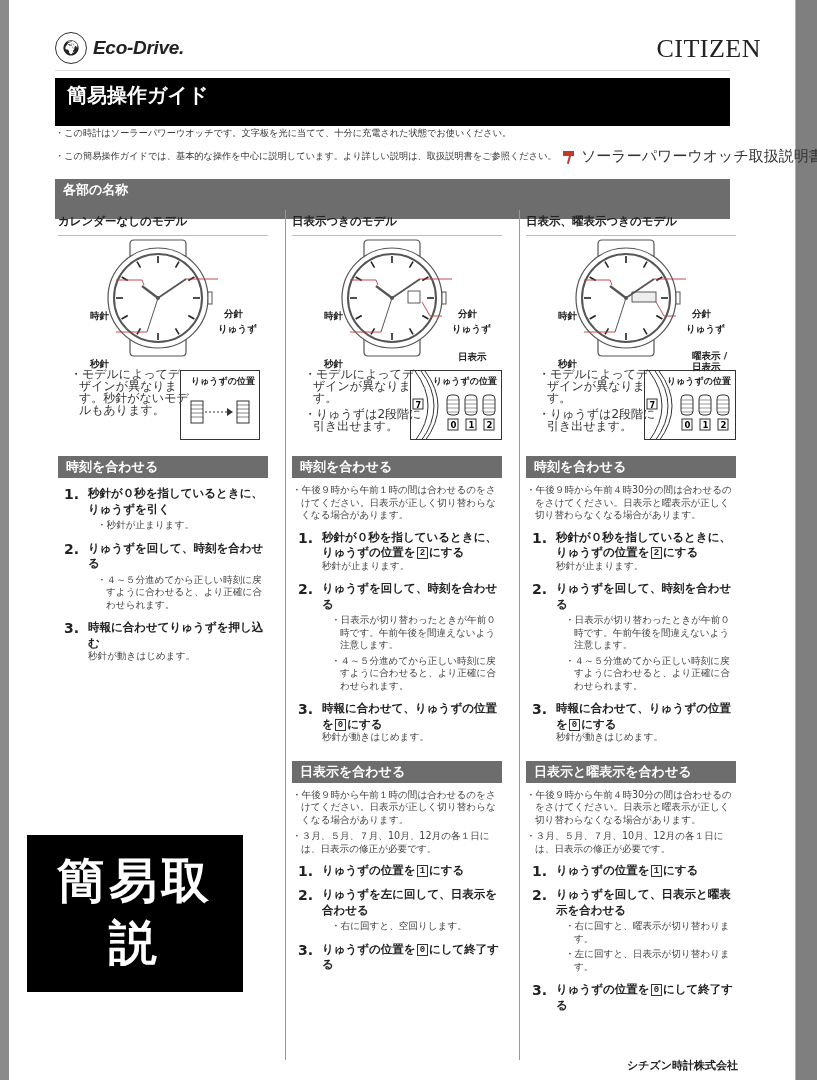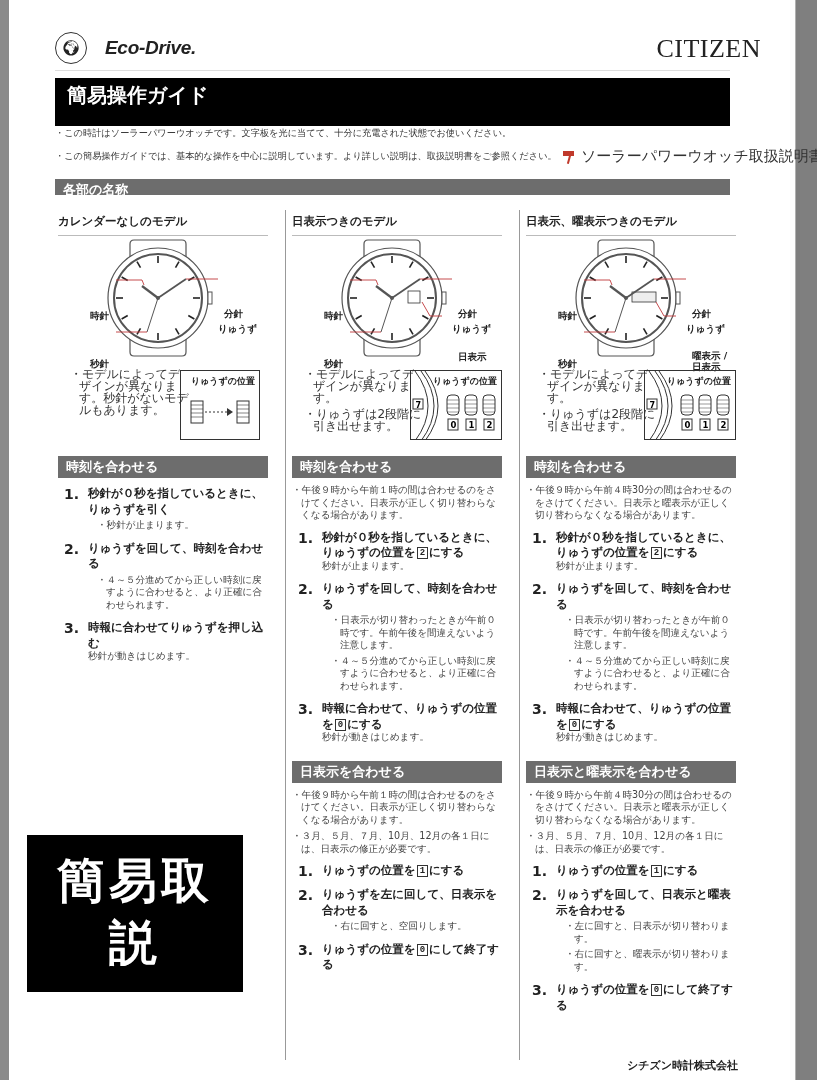--- a/index.html
+++ b/index.html
@@ -5,35 +5,35 @@
   html, body { margin:0; padding:0; }
   body {
     width:817px; height:1080px; background:#8a8a8a; position:relative; overflow:hidden;
     font-family:"DejaVu Sans","Liberation Sans",sans-serif; color:#222;
   }
   .page { position:absolute; left:9px; top:0; width:786px; height:1080px; background:#fff; }
   .rbar { position:absolute; left:795px; top:0; width:22px; height:1080px; background:#7f7f7f; border-left:1px solid #b0b0b0; box-sizing:border-box; }
 
   .logo { position:absolute; left:55px; top:32px; display:flex; align-items:center; }
   .logo .globe { width:30px; height:30px; border-radius:50%; border:1.5px solid #333; display:flex; align-items:center; justify-content:center; font-size:15px; color:#222; }
-  .logo .eco { font-family:"Liberation Sans",sans-serif; font-weight:bold; font-style:italic; font-size:19px; margin-left:18px; letter-spacing:-0.3px; }
+  .logo .eco { font-family:"Liberation Sans",sans-serif; font-weight:bold; font-style:italic; font-size:19px; margin-left:6px; letter-spacing:-0.3px; }
   .brand { position:absolute; right:56px; top:34px; font-family:"Liberation Serif",serif; font-size:26px; letter-spacing:0.5px; color:#222; }
   .hr-top { position:absolute; left:55px; top:70px; width:675px; height:1px; background:#ddd; }
 
   .title-bar { position:absolute; left:55px; top:78px; width:675px; height:48px; background:#000; color:#fff; font-size:20px; font-weight:bold; line-height:34px; padding-left:12px; box-sizing:border-box; }
 
   .intro { position:absolute; left:55px; font-size:9.2px; color:#333; white-space:nowrap; }
   .intro.l1 { top:127px; }
   .intro.l2 { top:150px; }
   .manual-link { position:absolute; left:563px; top:147px; font-size:15px; color:#333; display:flex; align-items:center; white-space:nowrap; }
   .pdf-icon { width:12px; height:14px; position:relative; margin-right:6px; }
   .pdf-icon .tp { position:absolute; left:0; top:1px; width:11px; height:5px; background:#c0392b; }
   .pdf-icon .st { position:absolute; left:5px; top:5px; width:2px; height:9px; background:#c0392b; transform:rotate(15deg); }
 
-  .sec-bar { position:absolute; left:55px; top:179px; width:675px; height:16px; background:#6d6d6d; color:#fff; font-weight:bold; font-size:13px; line-height:22px; padding-left:8px; box-sizing:border-box; }
+  .sec-bar { position:absolute; left:55px; top:179px; width:675px; height:40px; background:#6d6d6d; color:#fff; font-weight:bold; font-size:13px; line-height:22px; padding-left:8px; box-sizing:border-box; }
 
   .col { position:absolute; top:210px; width:210px; }
   .col1 { left:58px; } .col2 { left:292px; } .col3 { left:526px; }
   .vline { position:absolute; top:210px; width:1px; height:850px; background:#999; }
   .vl1 { left:285px; } .vl2 { left:519px; }
 
   .model-h { font-size:11.5px; font-weight:bold; padding-bottom:6px; border-bottom:1px solid #bbb; margin-top:4px; }
   .diagram { position:relative; height:132px; }
   .diagram svg { position:absolute; left:0; top:0; }
   .lbl { position:absolute; font-size:9.5px; font-weight:bold; color:#222; white-space:nowrap; }
@@ -401,22 +401,22 @@
       <div class="body">
         <div class="st-title">りゅうずの位置を<span style="display:inline-block;border:1px solid #333;font-size:9px;line-height:10px;padding:0 2px;margin:0 1px;font-weight:bold;vertical-align:1px;">1</span>にする</div>
 
       </div>
     </div>
     <div class="step">
       <div class="num">2.</div>
       <div class="body">
         <div class="st-title">りゅうずを回して、日表示と曜表示を合わせる</div>
 
+        <div class="st-sub">・右に回すと、曜表示が切り替わります。</div>
         <div class="st-sub">・左に回すと、日表示が切り替わります。</div>
-        <div class="st-sub">・右に回すと、曜表示が切り替わります。</div>
       </div>
     </div>
     <div class="step">
       <div class="num">3.</div>
       <div class="body">
         <div class="st-title">りゅうずの位置を<span style="display:inline-block;border:1px solid #333;font-size:9px;line-height:10px;padding:0 2px;margin:0 1px;font-weight:bold;vertical-align:1px;">0</span>にして終了する</div>
 
       </div>
     </div>
   </div>

